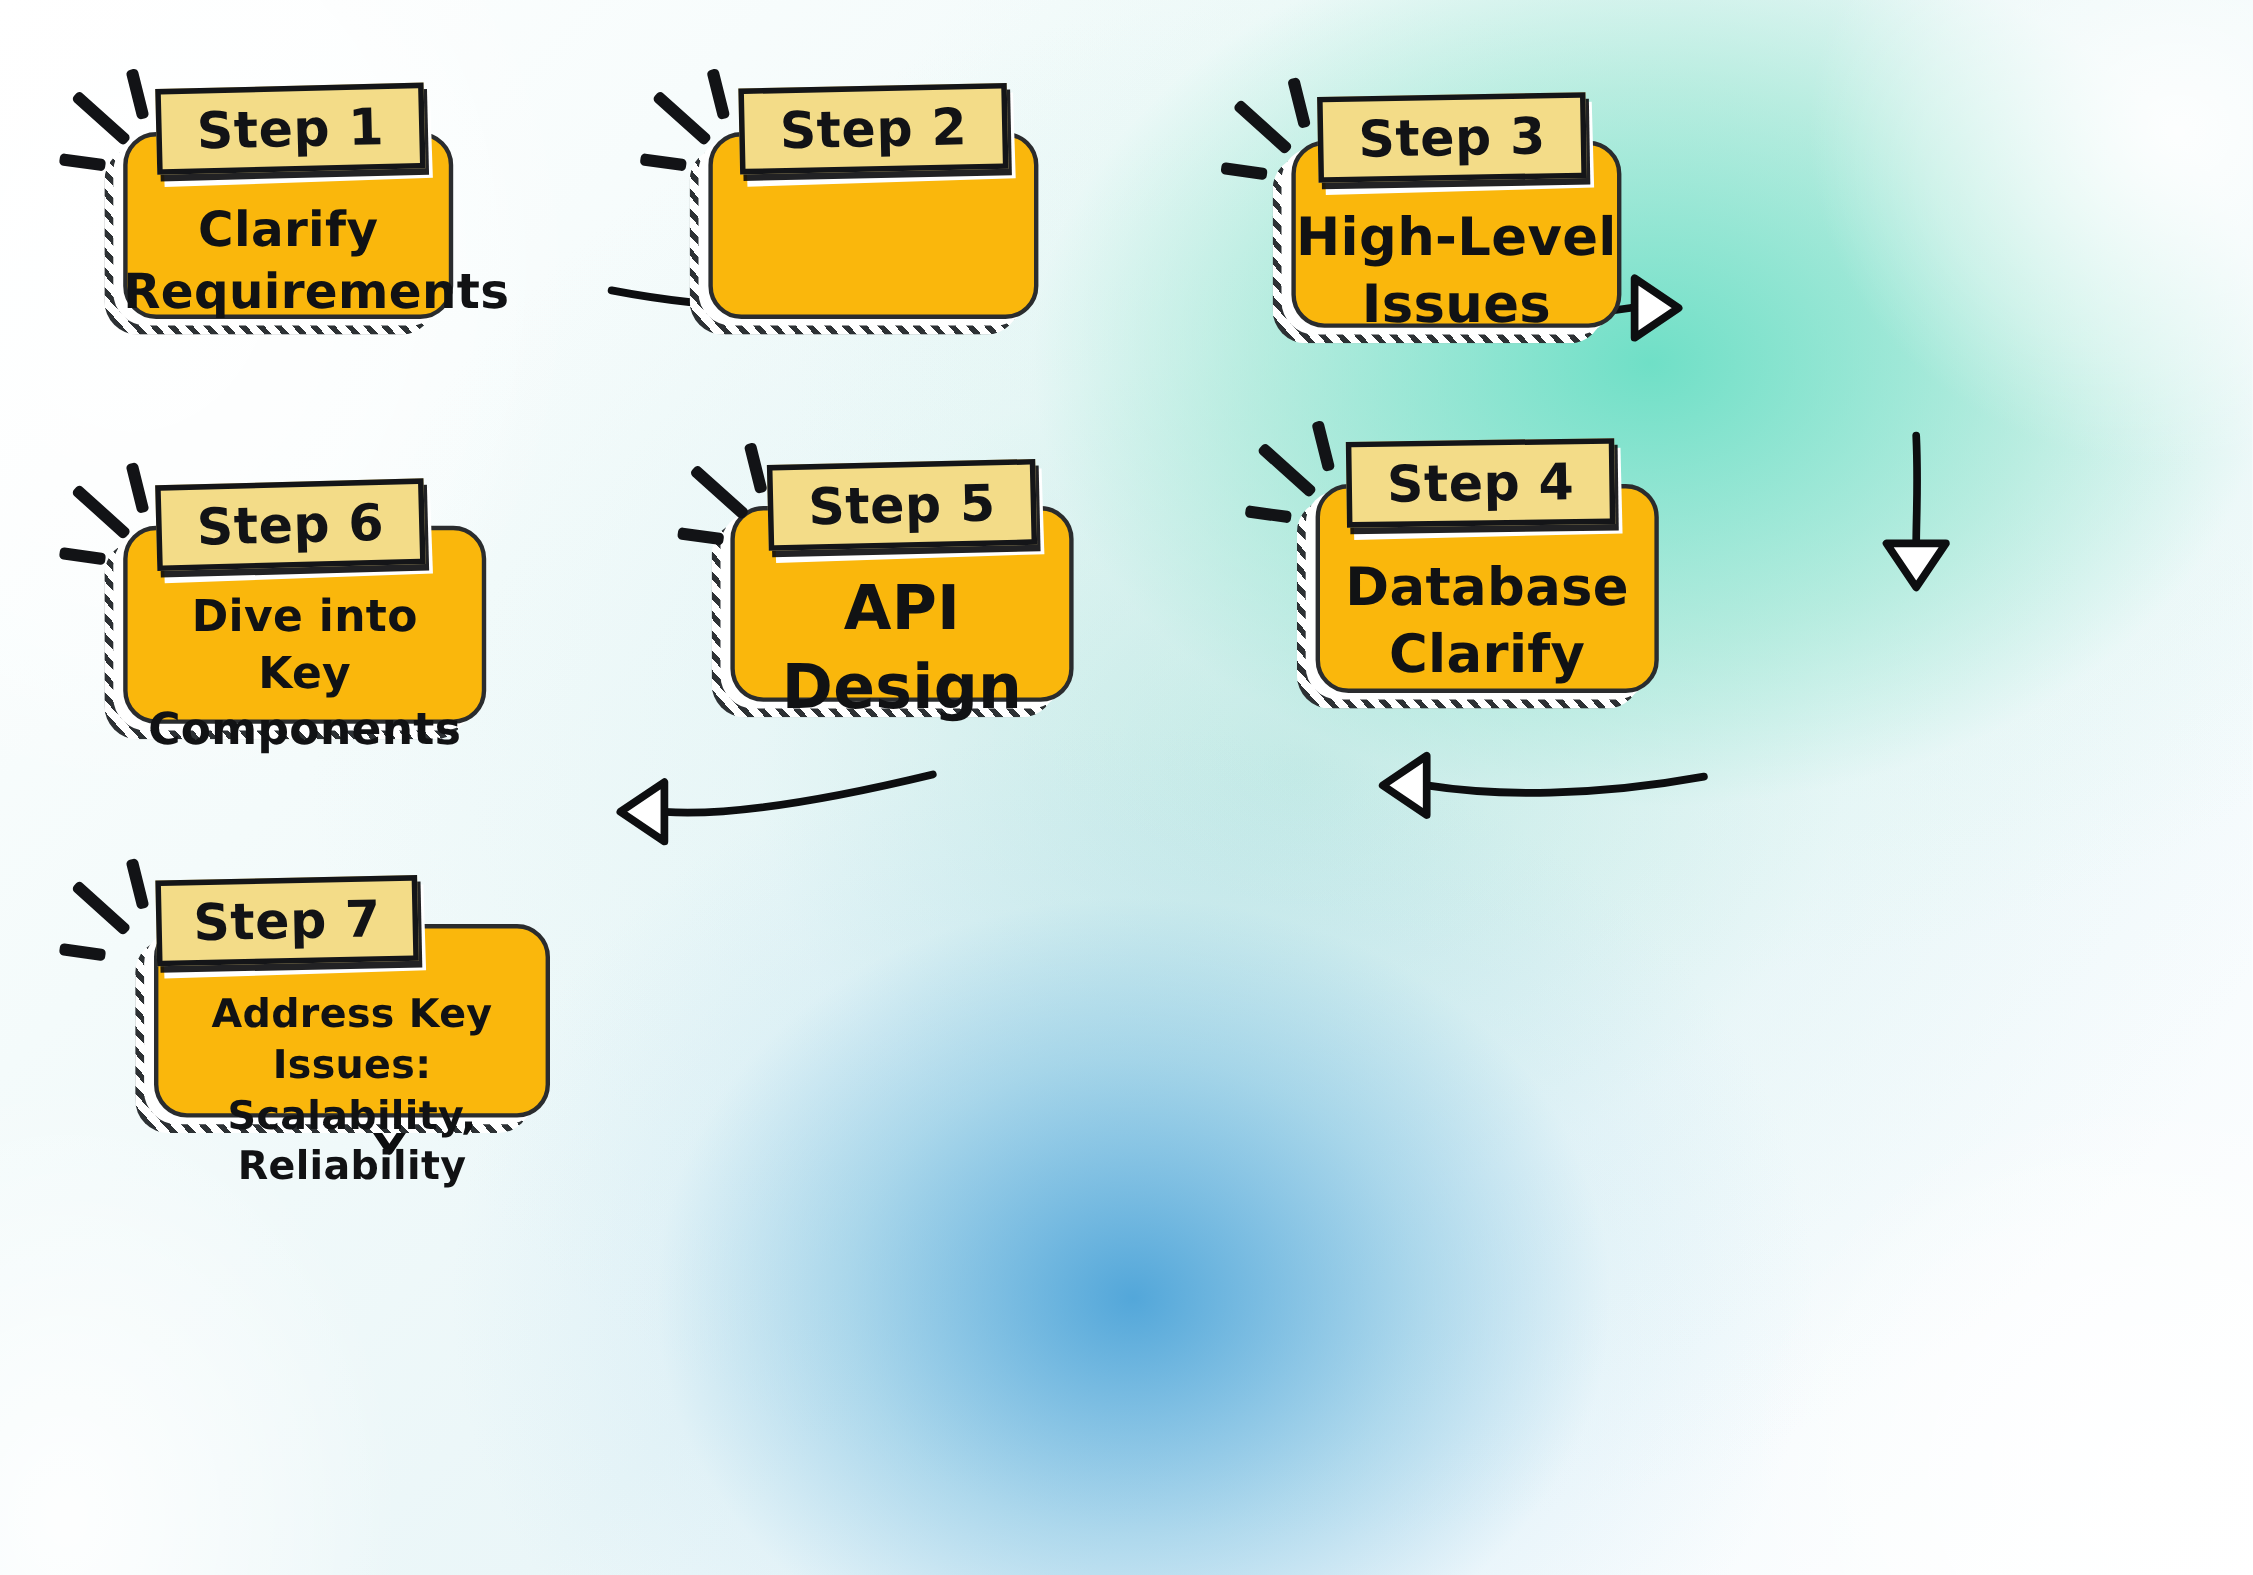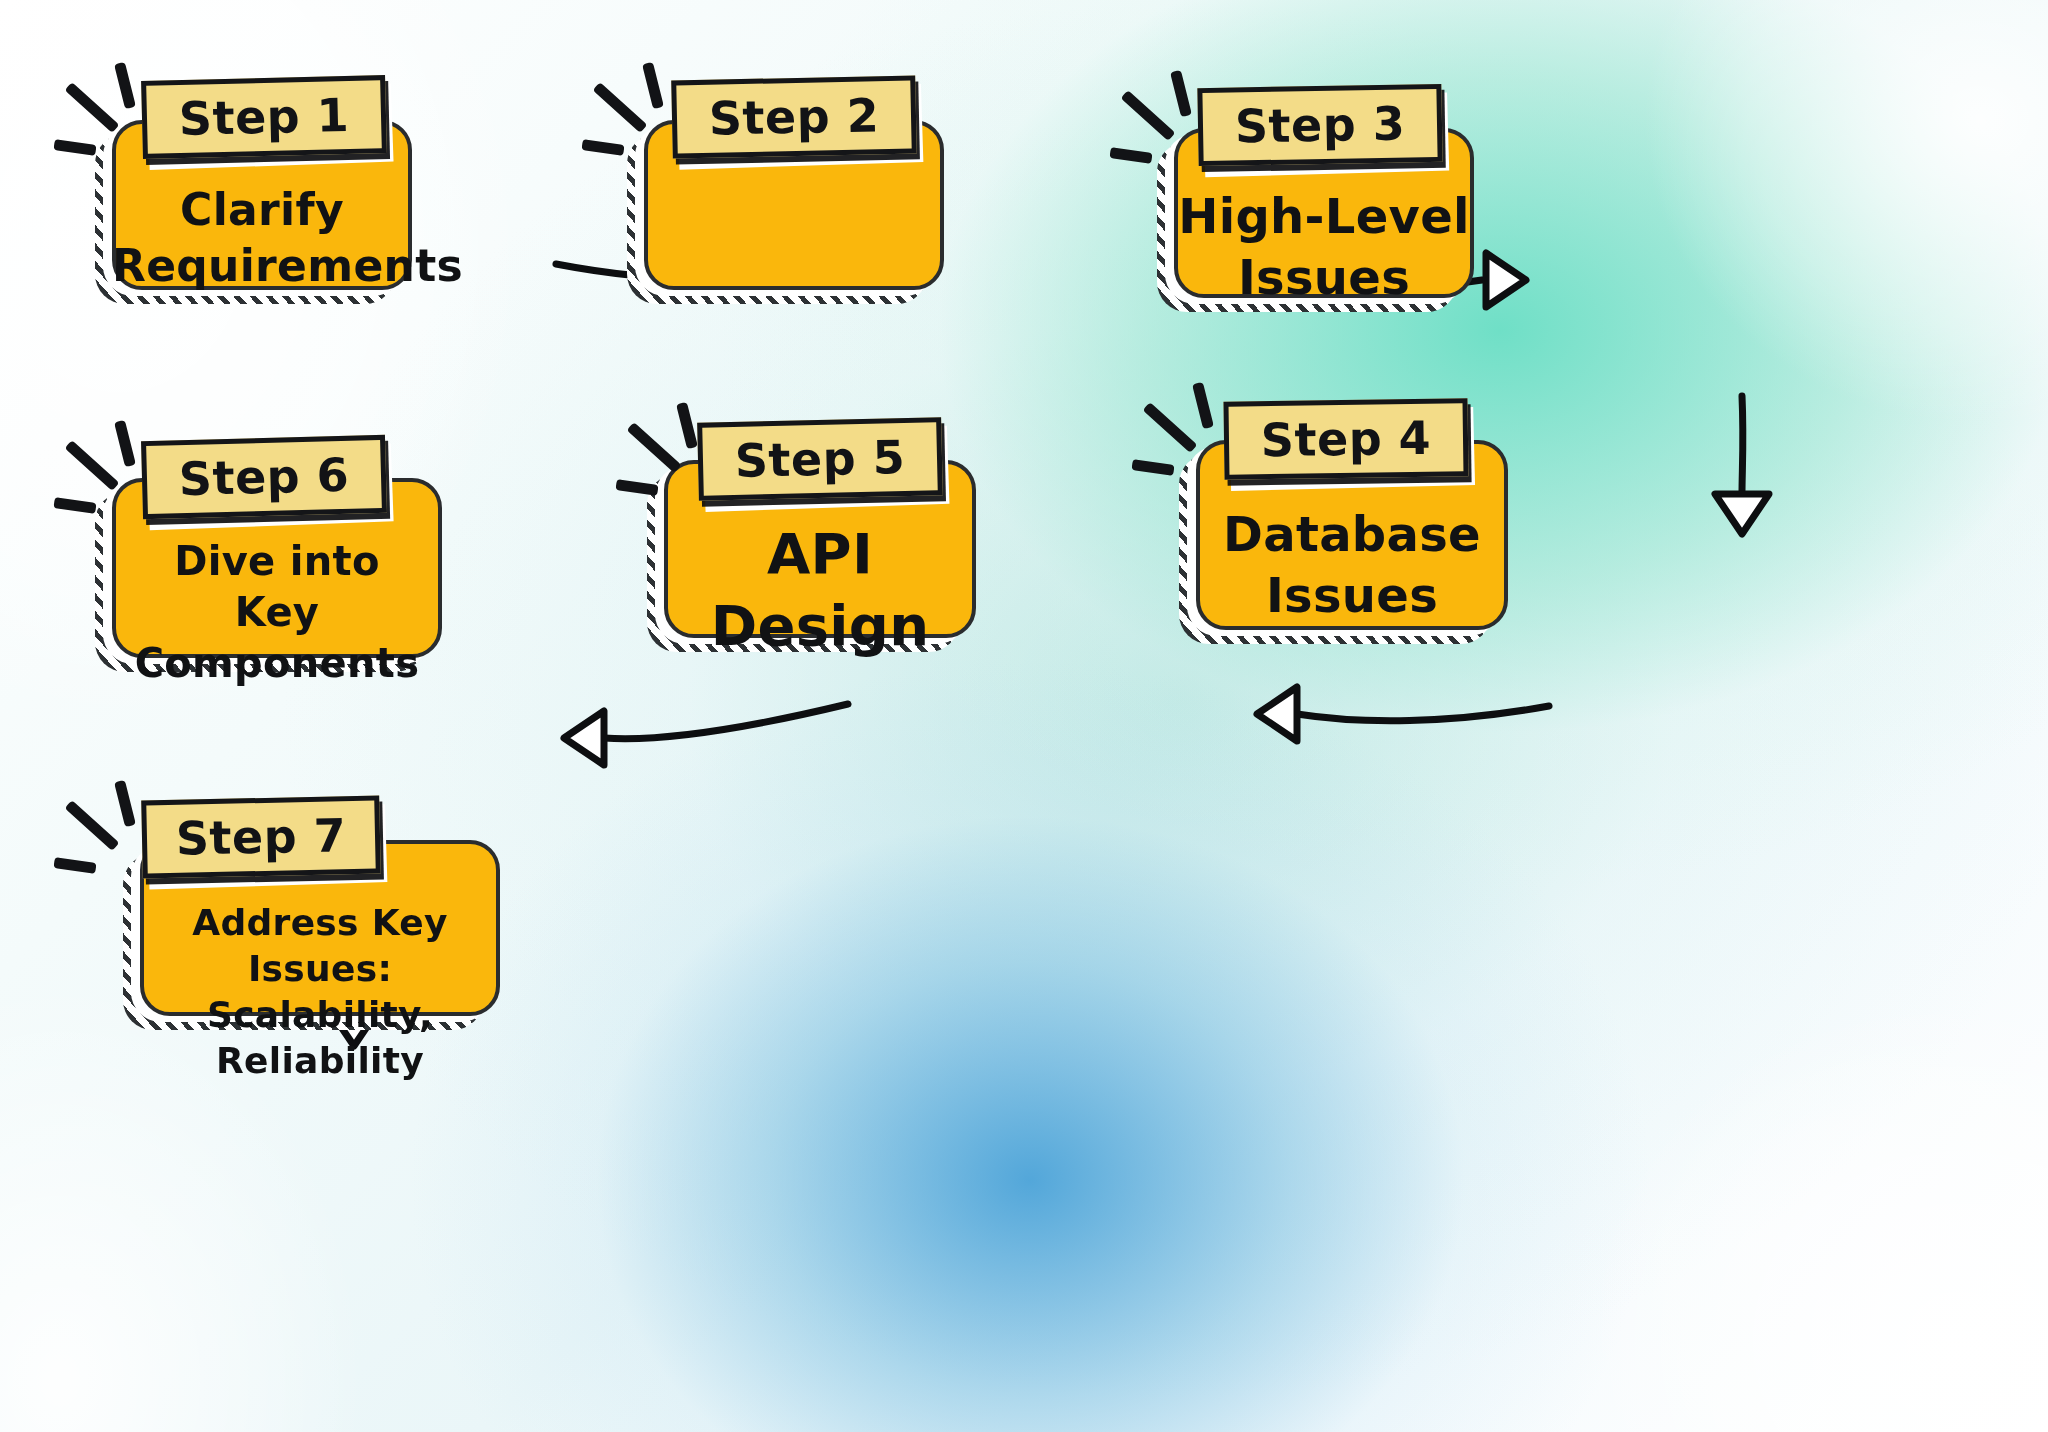--- a/index.html
+++ b/index.html
@@ -223,21 +223,21 @@
       <div class="sparks" style="left: 1136px; top: 392px;">
         <span class="spark s1"></span>
         <span class="spark s2"></span>
         <span class="spark s3"></span>
       </div>
       <div class="node" style="left: 1196px; top: 440px; width: 312px; height: 190px; z-index: 5;">
         <div class="node-shadow"></div>
         <div class="node-shadow-cover"></div>
         <div class="node-body"></div>
         <div class="node-text" style="font-size: 48px; top: 64px;">Database
-Issues</div>
+Clarify</div>
       </div>
       <div class="badge-wrap" style="left: 1224px; top: 400px; width: 244px; height: 78px; transform: rotate(-0.8deg);">
         <div class="badge-white"></div>
         <div class="badge">
           <span class="badge-text">Step 4</span>
         </div>
       </div>
       <div class="sparks" style="left: 620px; top: 412px;">
         <span class="spark s1"></span>
         <span class="spark s2"></span>

